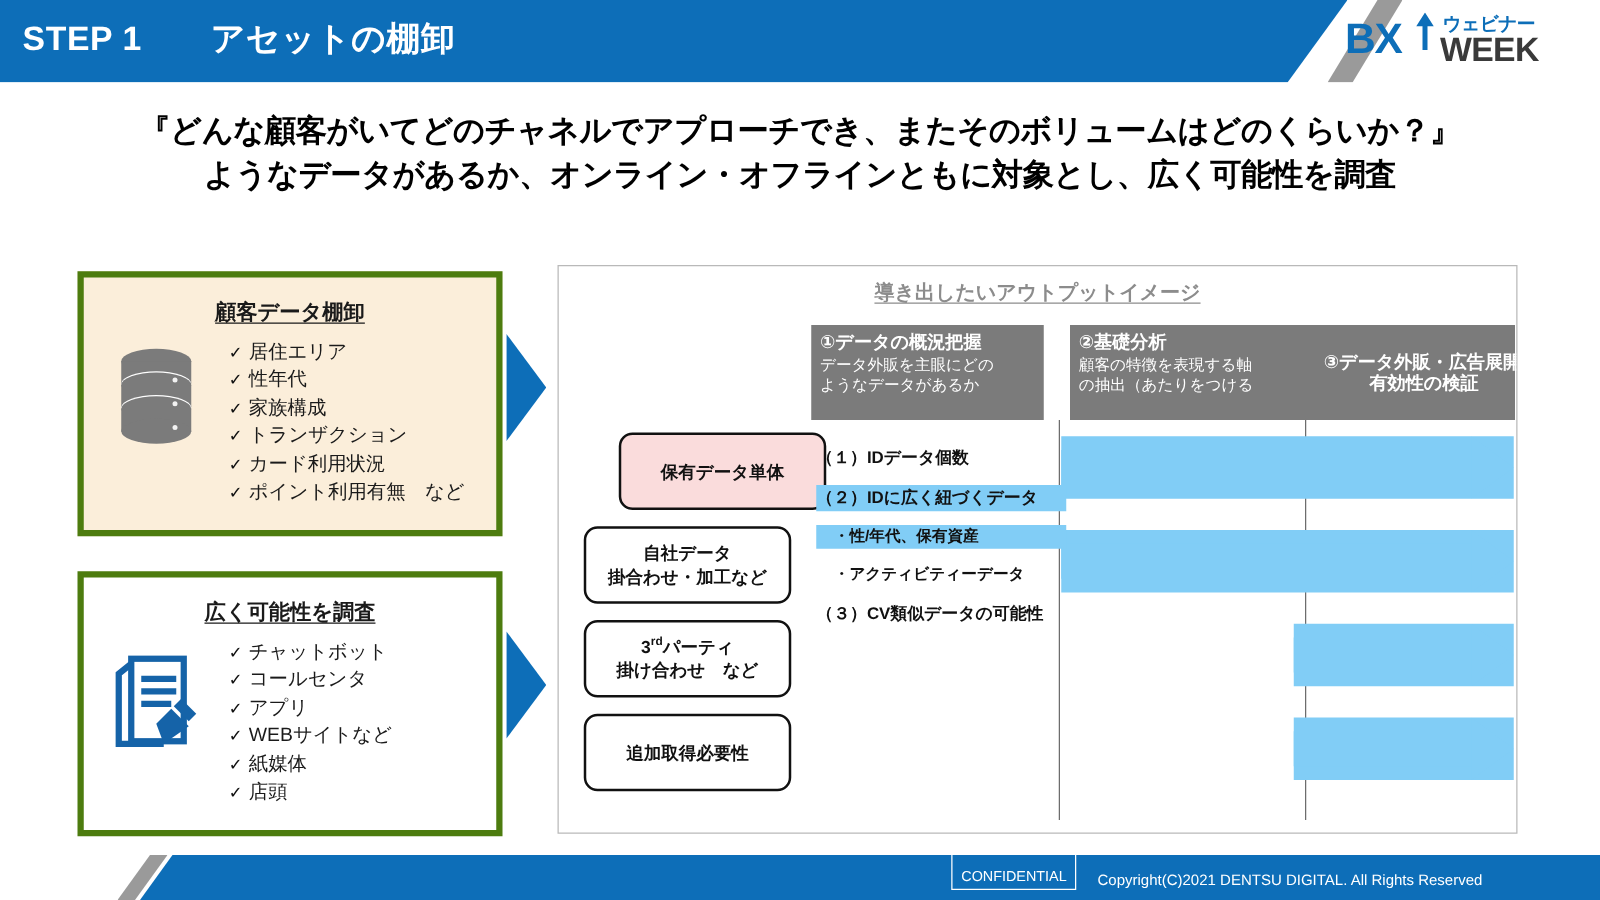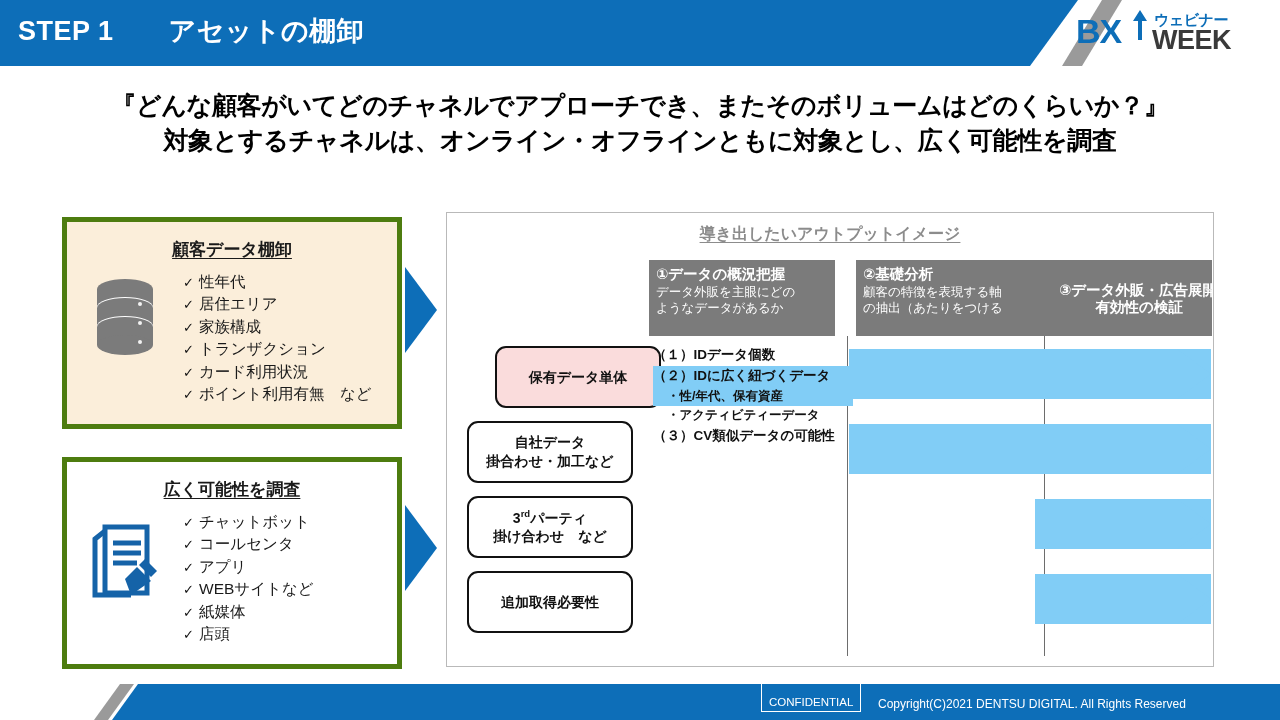--- a/index.html
+++ b/index.html
@@ -130,21 +130,21 @@
     white-space:pre-line; color:#111;
   }
   #rowbox-1{ top:133px; height:62px; background:#fadcdc;margin-left:28px; }
   #rowbox-2{ top:208px; height:62px; }
   #rowbox-3{ top:283px; height:62px; }
   #rowbox-4{ top:358px; height:62px; }
   .sup{ font-size:9.5px; vertical-align:super; }
 
   
   #bullets{ position:absolute; left:206px; top:132px; width:200px; }
-  .bl{ font-size:13.5px; line-height:1.55; color:#111; white-space:pre; font-weight:bold; position:relative; }
+  .bl{ font-size:13.5px; line-height:1.55; color:#111; white-space:pre; font-weight:bold; position:relative;margin-top:11px; }
   .bl.hl{ background:#81cdf6; }
   .bl.sub{ font-size:12.5px; padding-left:14px; }
   .bl.sub.hl{ background:#81cdf6; }
 
   
   .barrow{ position:absolute; background:#81cdf6; }
   .barrow .shaft{ position:absolute; left:0; top:11px; height:28px; background:#81cdf6; }
   .barrow .head{
     position:absolute; top:0; width:34px; height:50px; background:#81cdf6;
     clip-path: polygon(0 0, 100% 50%, 0 100%);
@@ -183,21 +183,21 @@
   <div id="logo-bx">BX</div>
   <svg id="logo-arrow" viewBox="0 0 16 30">
     <polygon points="8,0 15,11 10,11 10,30 6,30 6,11 1,11" fill="#0d6eb8"></polygon>
   </svg>
   <div id="logo-webinar">ウェビナー</div>
   <div id="logo-week">WEEK</div>
 </div>
 
 <div id="subtitle">
   <div>『どんな顧客がいてどのチャネルでアプローチでき、またそのボリュームはどのくらいか？』</div>
-  <div>対象とするチャネルは、オンライン・オフラインともに対象とし、広く可能性を調査</div>
+  <div>ようなデータがあるか、オンライン・オフラインともに対象とし、広く可能性を調査</div>
 </div>
 
 <div class="lcard" id="card-customer">
   <div class="lcard-title">顧客データ棚卸</div>
   <div class="lcard-body">
     <div class="lcard-icon">
       <svg width="62" height="86" viewBox="0 0 62 86">
         <ellipse cx="31" cy="12" rx="28" ry="10" fill="#7b7b7b"></ellipse>
         <rect x="3" y="12" width="56" height="18" fill="#7b7b7b"></rect>
         <ellipse cx="31" cy="30" rx="28" ry="10" fill="#ffffff"></ellipse>
@@ -206,22 +206,22 @@
         <ellipse cx="31" cy="49" rx="28" ry="10" fill="#ffffff"></ellipse>
         <ellipse cx="31" cy="50" rx="28" ry="10" fill="#7b7b7b"></ellipse>
         <rect x="3" y="50" width="56" height="18" fill="#7b7b7b"></rect>
         <ellipse cx="31" cy="68" rx="28" ry="10" fill="#7b7b7b"></ellipse>
         <circle cx="46" cy="27" r="2" fill="#f2f2f2"></circle>
         <circle cx="46" cy="46" r="2" fill="#f2f2f2"></circle>
         <circle cx="46" cy="65" r="2" fill="#f2f2f2"></circle>
       </svg>
     </div>
     <ul class="lcard-list">
+      <li><span class="chk">✓</span><span>居住エリア</span></li>
       <li><span class="chk">✓</span><span>性年代</span></li>
-      <li><span class="chk">✓</span><span>居住エリア</span></li>
       <li><span class="chk">✓</span><span>家族構成</span></li>
       <li><span class="chk">✓</span><span>トランザクション</span></li>
       <li><span class="chk">✓</span><span>カード利用状況</span></li>
       <li><span class="chk">✓</span><span>ポイント利用有無　など</span></li>
     </ul>
   </div>
 </div>
 
 <div class="lcard" id="card-media">
   <div class="lcard-title">広く可能性を調査</div>

